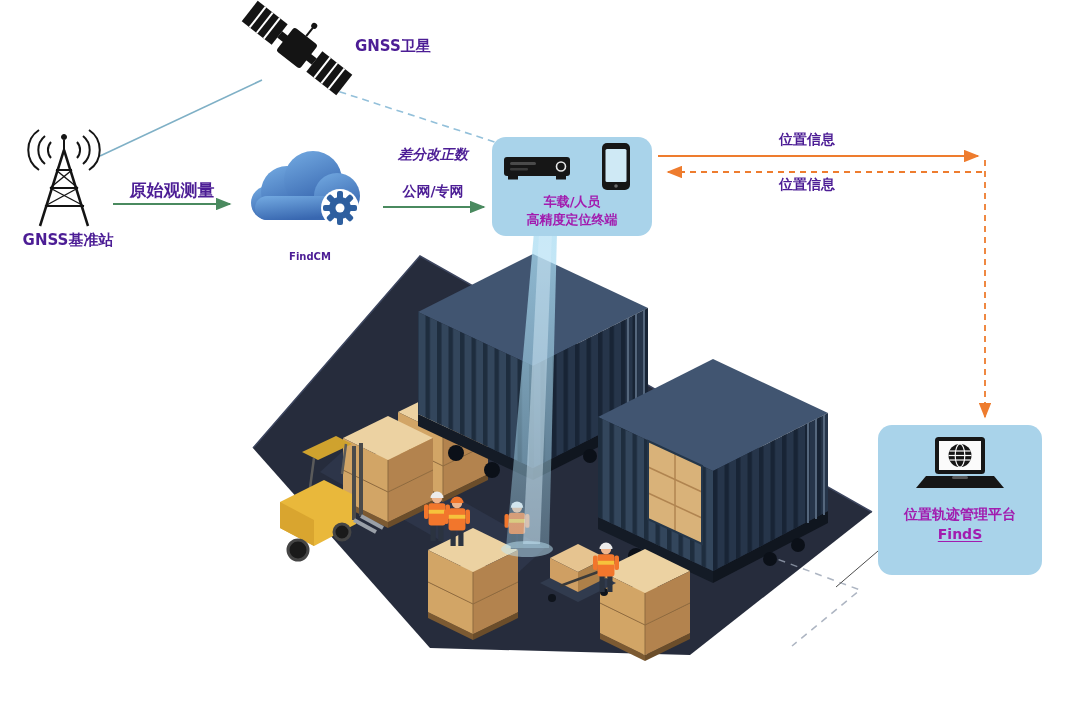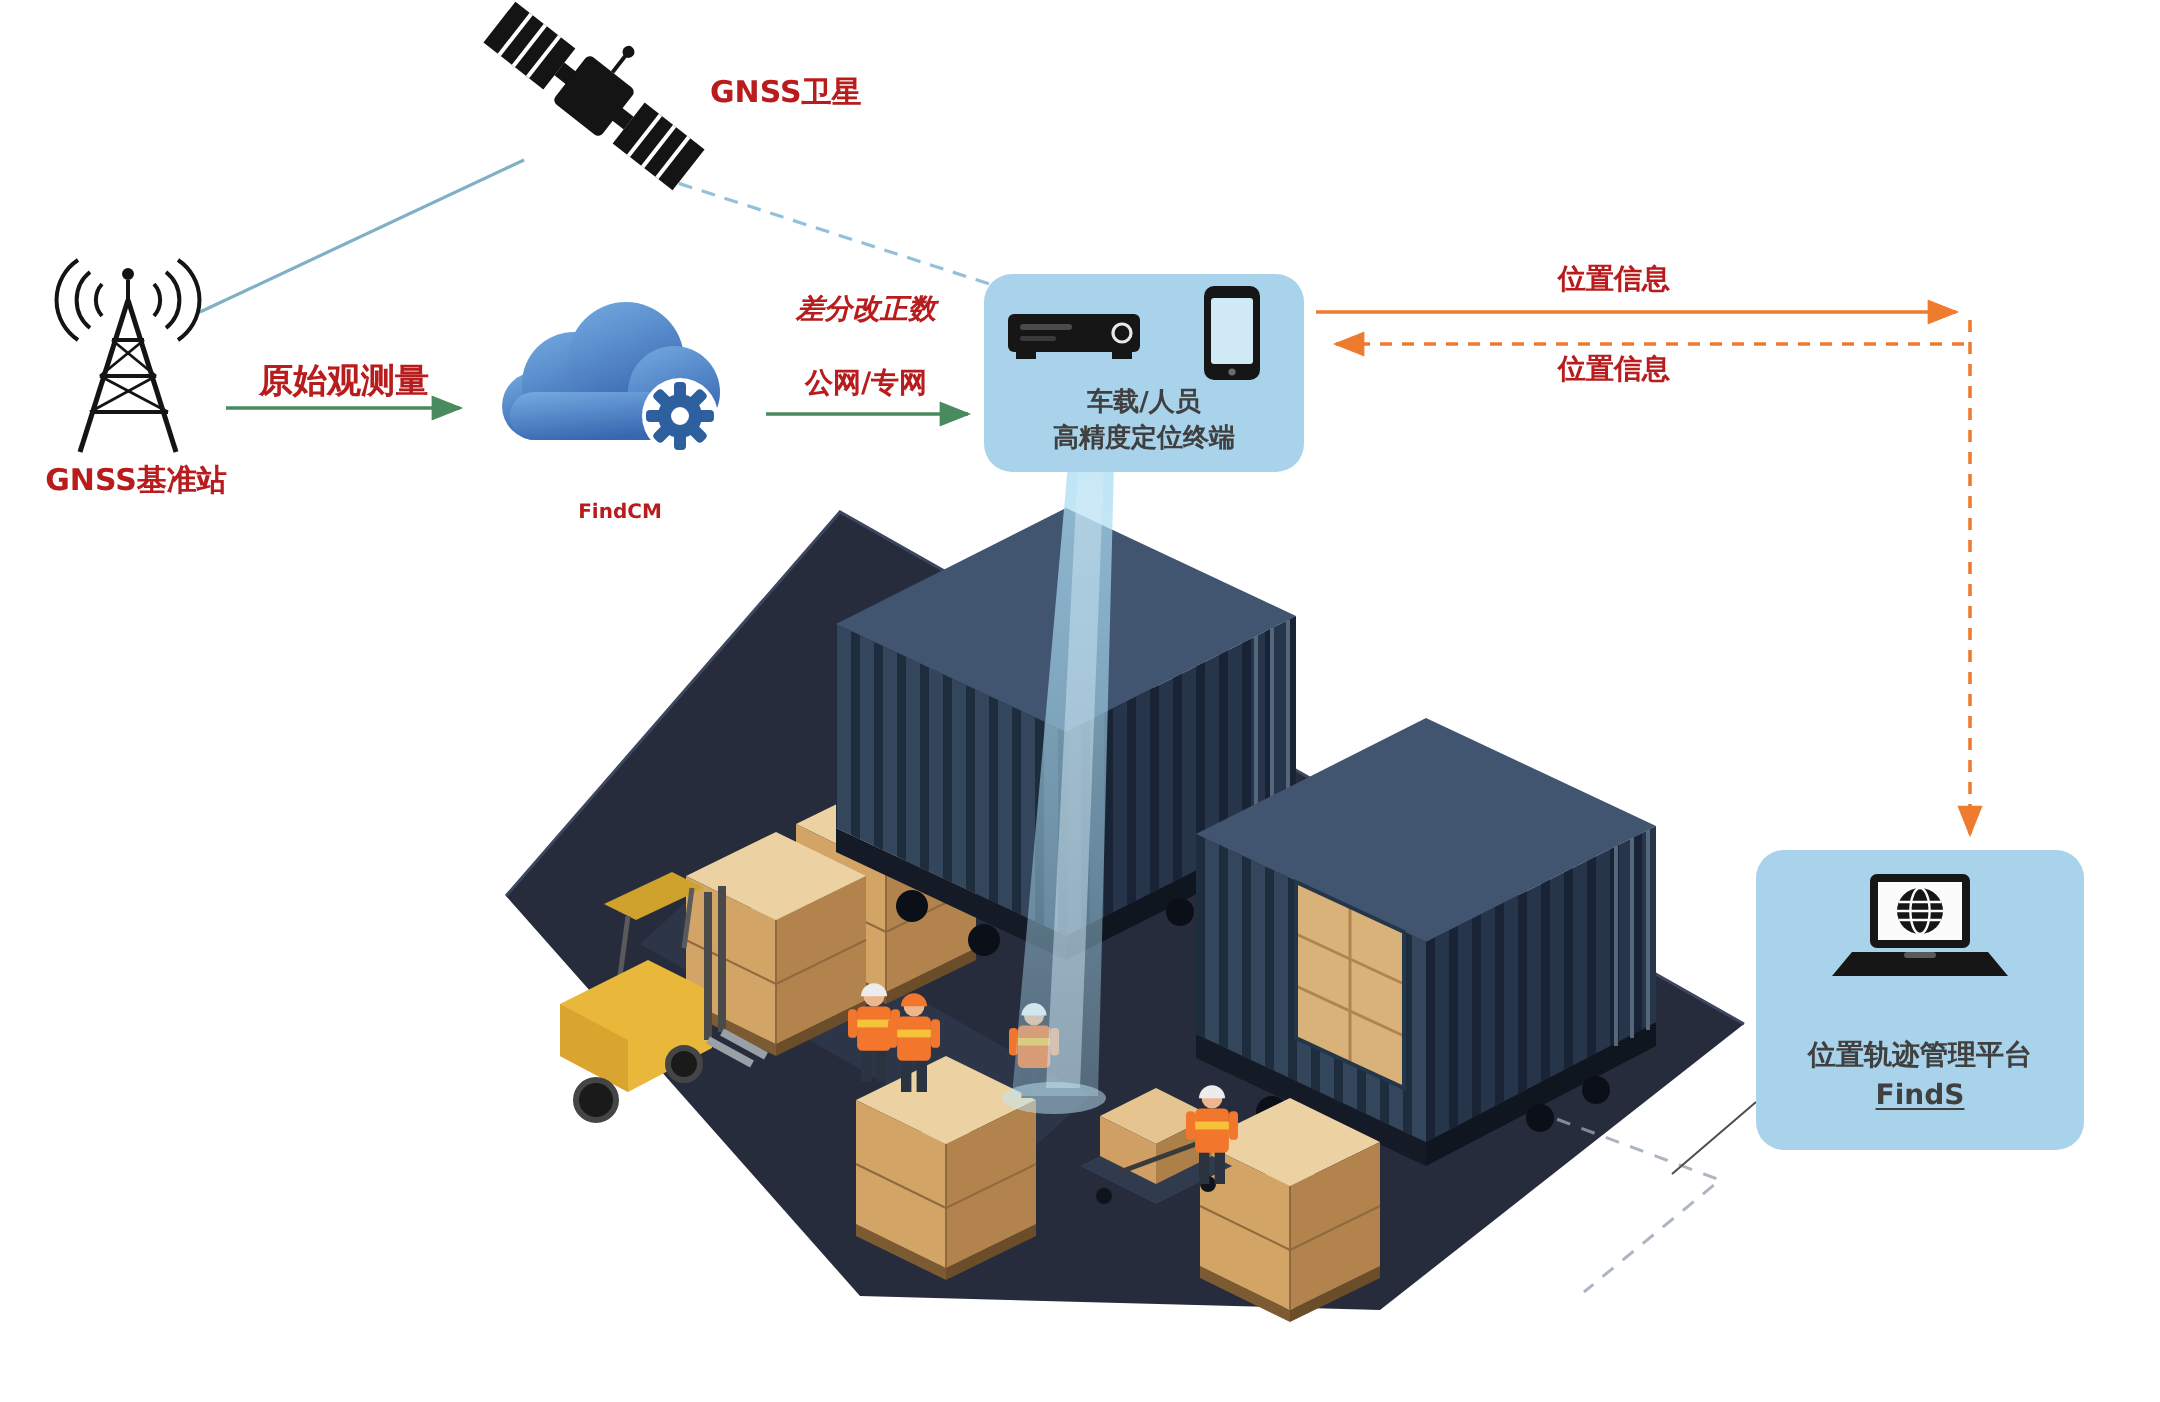--- a/index.html
+++ b/index.html
@@ -1,23 +1,23 @@
 <!DOCTYPE html>
 <html><head>
 <meta charset="utf-8">
 <style>
   html,body{margin:0;padding:0;background:#fff;}
   .stage{position:relative;width:1080px;height:701px;background:#fff;overflow:hidden;
          font-family:"DejaVu Sans","Liberation Sans",sans-serif;}
   svg.base{position:absolute;left:0;top:0;z-index:1;}
-  .lbl{position:absolute;font-weight:700;color:#b91c1c;white-space:nowrap;z-index:3;}
+  .lbl{position:absolute;font-weight:700;color:#4c1d95;white-space:nowrap;z-index:3;}
   .center{text-align:center;}
   .panel{position:absolute;background:#a9d3ea;border-radius:14px;display:flex;
          flex-direction:column;align-items:center;z-index:2;}
-  .panel .t{font-weight:700;color:#404040;line-height:1.4;}
+  .panel .t{font-weight:700;color:#a21caf;line-height:1.4;}
   #terminal-panel{left:492px;top:137px;width:160px;height:95px;padding-top:4px;}
   #terminal-panel .t{font-size:13px;}
   #plat-panel{left:878px;top:425px;width:164px;height:140px;padding-top:10px;}
   #plat-panel .t{font-size:14px;}
   .underline{text-decoration:underline;text-underline-offset:2px;}
   #sat-label{left:355px;top:37px;font-size:15px;}
   #bs-label{left:12px;top:231px;width:112px;font-size:15px;}
   #raw-label{left:122px;top:179px;width:100px;font-size:17px;}
   #cloud-l1{left:230px;top:239px;width:160px;font-size:15px;}
   #cloud-l2{left:230px;top:251px;width:160px;font-size:10px;}
@@ -293,17 +293,17 @@
         <circle cx="46" cy="20.5" r="11.5" fill="#161616"></circle>
         <ellipse cx="46" cy="20.5" rx="4.8" ry="11.5" fill="none" stroke="#fbfbfb" stroke-width="1.2"></ellipse>
         <line x1="35.4" y1="16" x2="56.6" y2="16" stroke="#fbfbfb" stroke-width="1.2"></line>
         <line x1="34.5" y1="20.5" x2="57.5" y2="20.5" stroke="#fbfbfb" stroke-width="1.2"></line>
         <line x1="35.4" y1="25" x2="56.6" y2="25" stroke="#fbfbfb" stroke-width="1.2"></line>
       </g>
       <path d="M12,41 L80,41 L90,53 L2,53 Z" fill="#161616"></path>
       <rect x="38" y="41" width="16" height="3" rx="1.5" fill="#5a5a5a"></rect>
     </g>
   </svg>
-  <div class="t" style="margin-top:20px;">位置轨迹管理平台</div>
+  <div class="t" style="margin-top:6px;">位置轨迹管理平台</div>
   <div class="t underline">FindS</div>
 </div>
 
 </div>
 
 </body></html>

